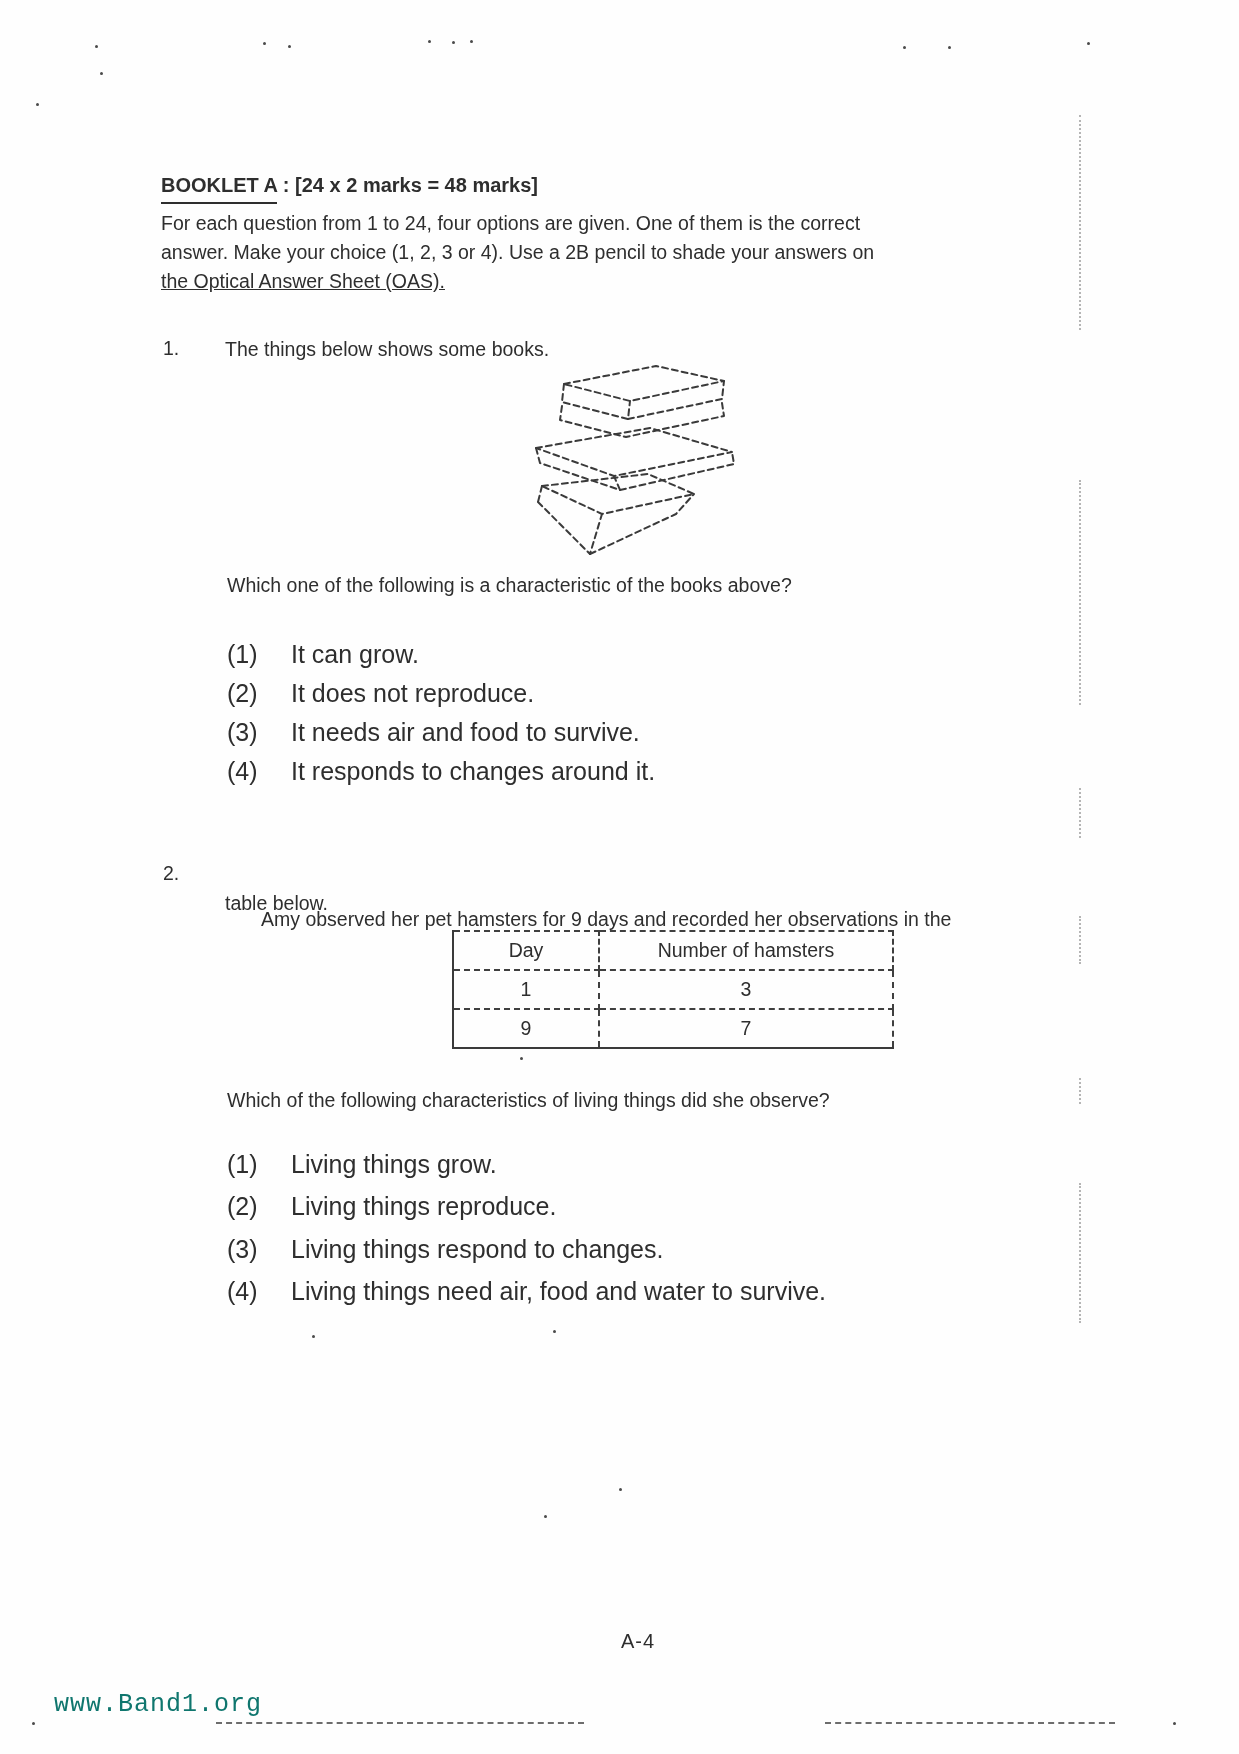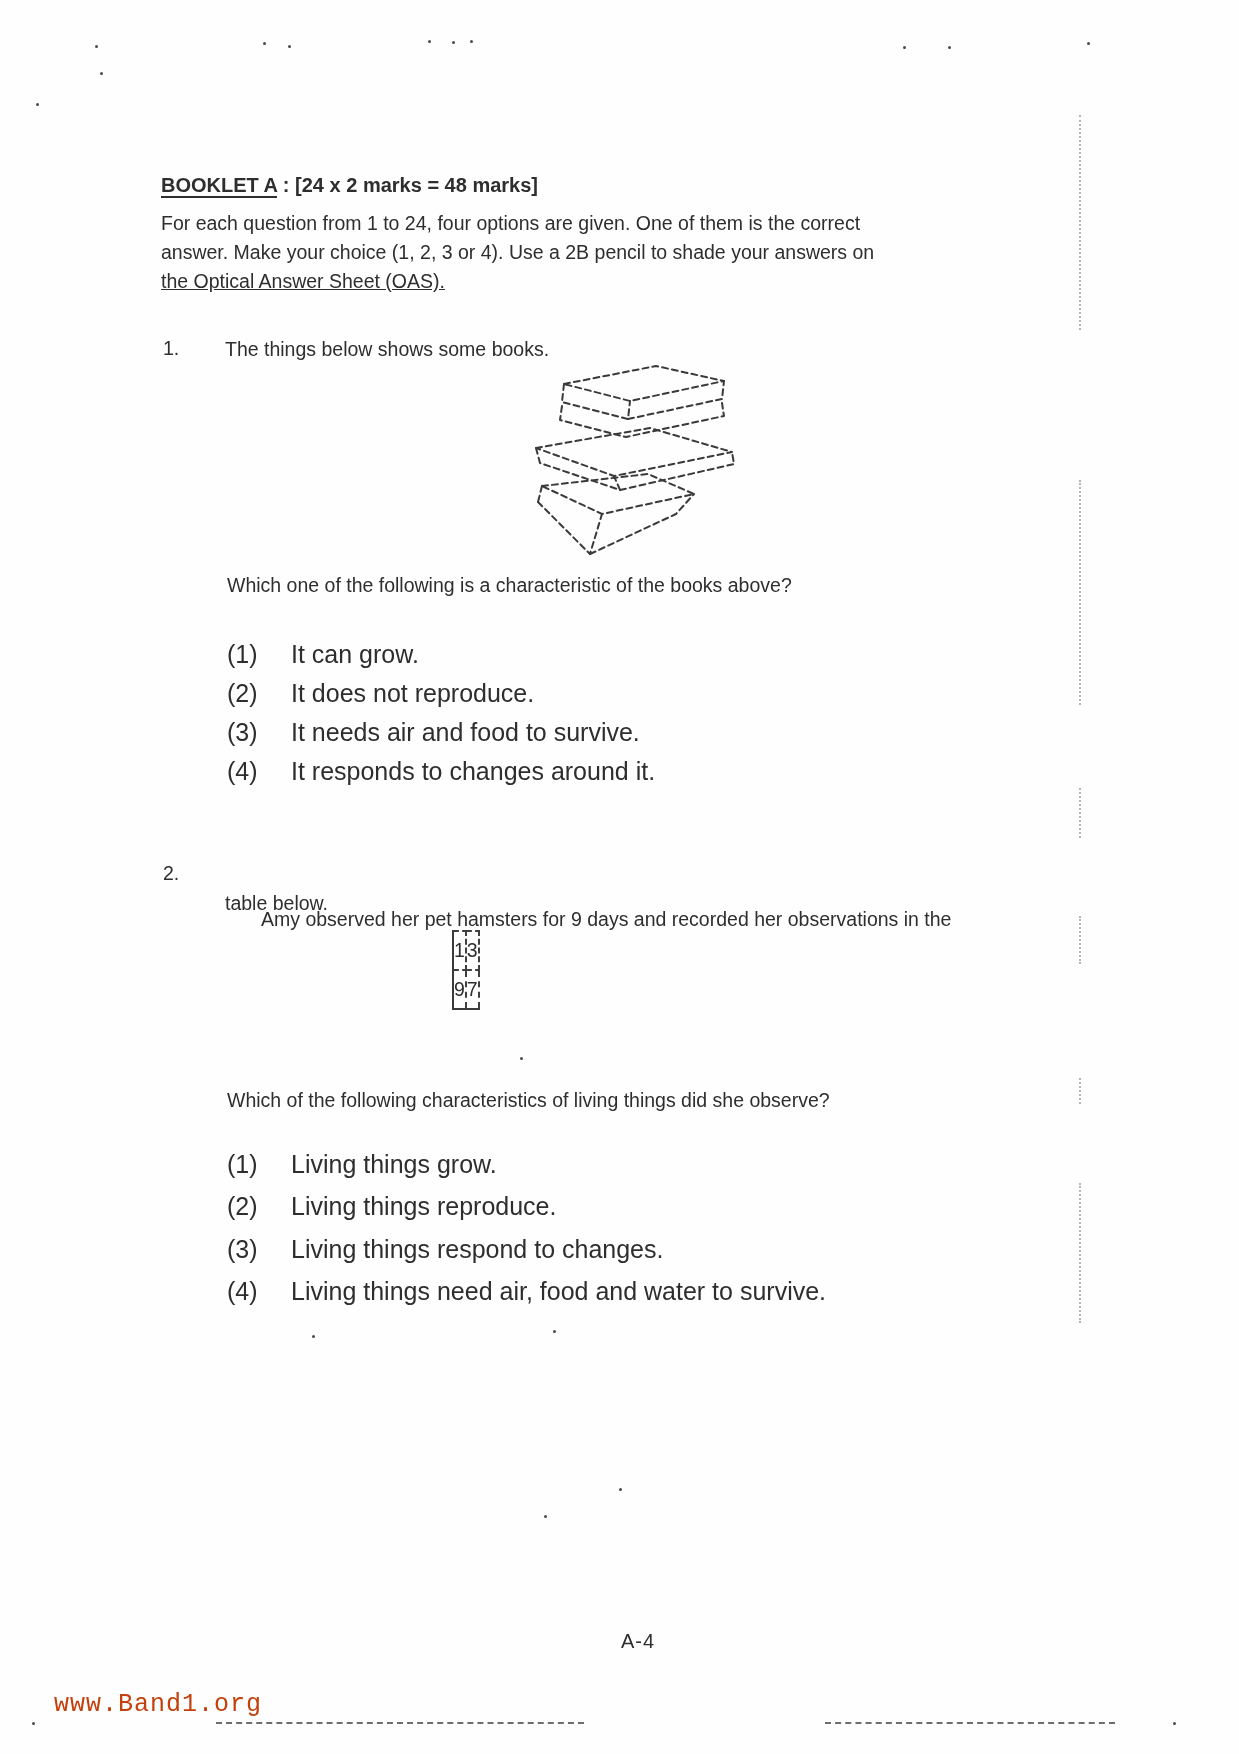--- a/index.html
+++ b/index.html
@@ -8,21 +8,21 @@
     width:1239px;height:1754px;
     background:#fefefe;
     font-family:"Liberation Sans",sans-serif;
     color:#2e2e2e;
     overflow:hidden;
   }
   .content{filter:blur(0.3px);}
   .abs{position:absolute;}
   .t{font-size:19.5px;line-height:1.25;white-space:nowrap;}
   .title-line{font-size:20px;font-weight:bold;}
-  .title-main{border-bottom:2.5px solid #2e2e2e;padding-bottom:0;}
+  .title-main{border-bottom:2.5px solid #2e2e2e;padding-bottom:6px;}
   .qnum{font-size:19.5px;}
   .opt-row{font-size:25px;white-space:nowrap;}
   .opt-label{display:inline-block;width:64px;}
   table.obs{
     border-collapse:collapse;
     font-size:19.5px;text-align:center;
     border-left:2.5px solid #3a3a3a;
     border-bottom:2.5px solid #3a3a3a;
   }
   table.obs th, table.obs td{
@@ -30,21 +30,21 @@
     font-weight:400;
     padding:0;
   }
   .col-day{width:144px;}
   .col-num{width:292px;}
   table.obs tr{height:39px;}
   .books{stroke:#3a3a3a;stroke-width:2;fill:none;stroke-dasharray:6 4;stroke-linejoin:round;stroke-linecap:round;}
   .page-num{font-size:20px;letter-spacing:1px;}
   .watermark{
     font-family:"Liberation Mono","DejaVu Sans Mono",monospace;
-    font-size:25px;color:#c2410c;letter-spacing:1px;
+    font-size:25px;color:#0f766e;letter-spacing:1px;
   }
   .dot{position:absolute;width:3px;height:3px;background:#4a4a4a;border-radius:50%;}
   .vdots{position:absolute;width:0;border-left:2px dotted #7a7a7a;opacity:.55;}
   .hdash{position:absolute;height:0;border-top:2px dashed #4a4a4a;opacity:.8;}
 </style>
 </head>
 <body>
 
 <div class="page">
   <div class="content">
@@ -93,20 +93,24 @@
     <div class="abs opt-row" style="left:227px;top:757px;">
       <span class="opt-label">(4)</span><span>It responds to changes around it.</span>
     </div>
 
     <div class="abs qnum" style="left:163px;top:862px;">2.</div>
     <div class="abs t" style="left:225px;top:907px;margin-left:36px;">Amy observed her pet hamsters for 9 days and recorded her observations in the</div>
     <div class="abs t" style="left:225px;top:891px;">table below.</div>
 
     <table class="obs abs" style="left:452px;top:930px;">
       <tbody>
+          <tr>
+        <th class="col-day">Day</th>
+        <th class="col-num">Number of hamsters</th>
+      </tr>
       <tr>
         <td>1</td>
         <td>3</td>
       </tr>
       <tr>
         <td>9</td>
         <td>7</td>
       </tr>
     </tbody>
       </table>

